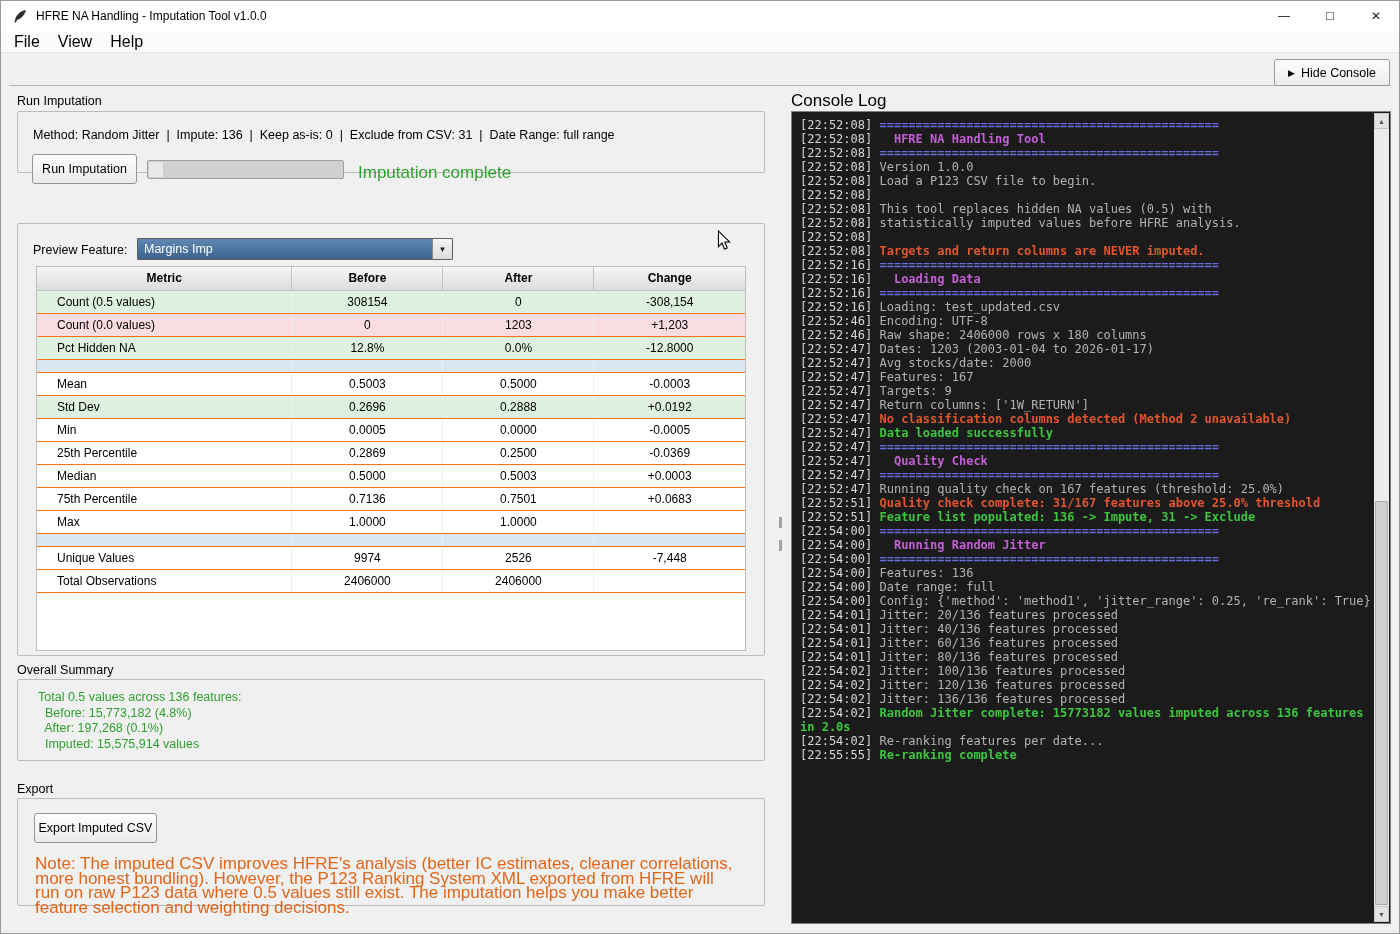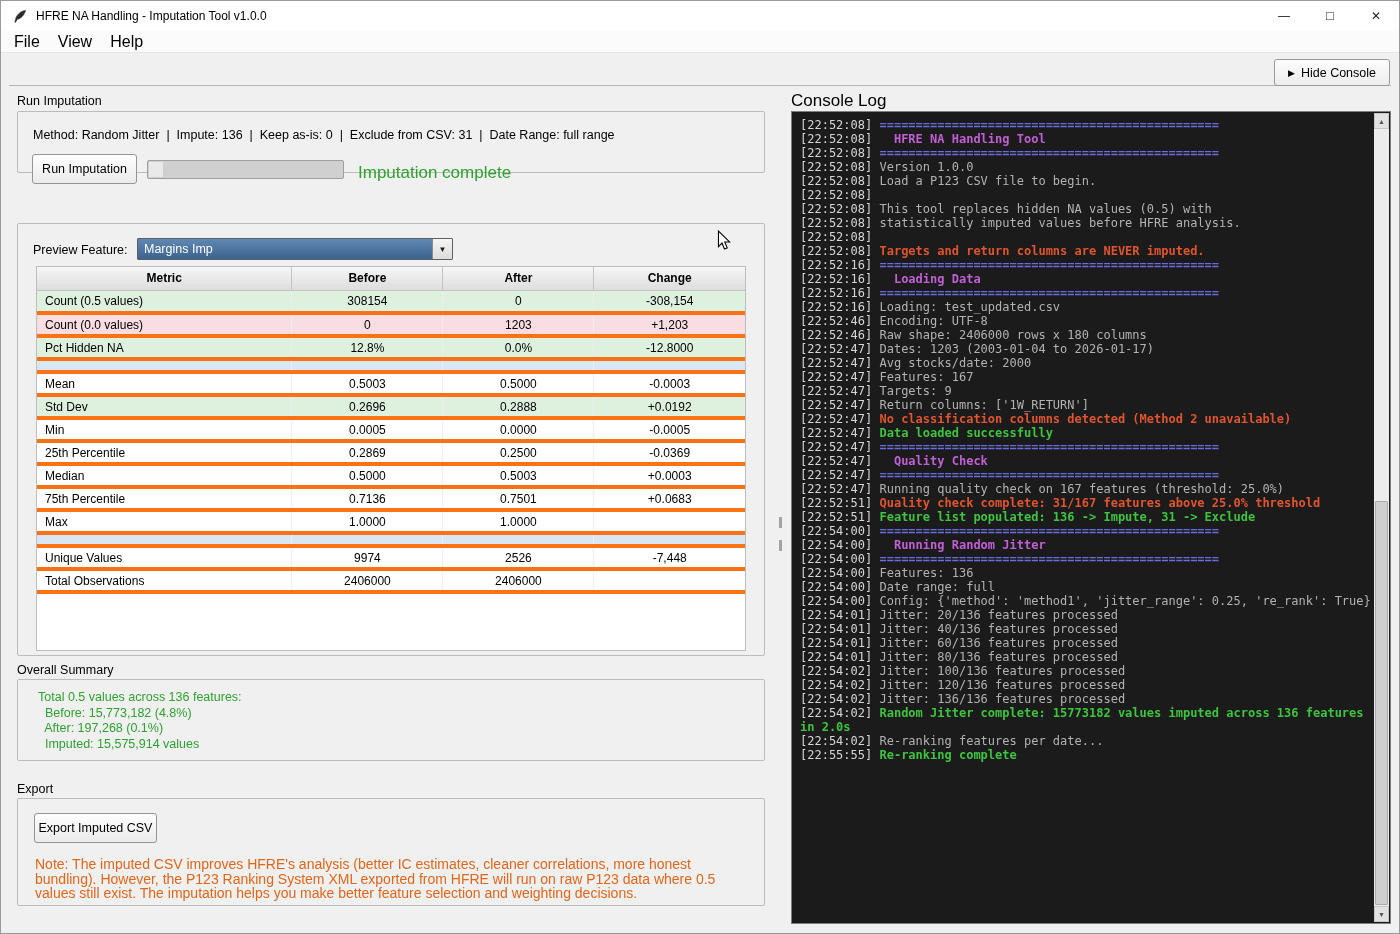--- a/index.html
+++ b/index.html
@@ -63,35 +63,35 @@
   .combo-arrow { width:20px; background:linear-gradient(#f5f5f5,#dcdcdc); border-left:1px solid #8a8a8a;
                  display:flex; align-items:center; justify-content:center; font-size:8px; color:#1a1a1a; }
 
   .table-wrap { position:absolute; left:18px; top:42px; width:710px; bottom:4px;
                 background:#ffffff; border:1px solid #bdbdbd; overflow:hidden; }
   .stats-table { width:100%; border-collapse:collapse; table-layout:fixed; font-size:12px; }
   .stats-table th { background:linear-gradient(#f6f6f6,#dddddd); border:1px solid #c3c3c3;
                     border-top:none; height:23px; font-weight:bold; text-align:center; }
   .stats-table th:first-child { border-left:none; width:36%; }
   .stats-table th:last-child { border-right:none; }
-  .stats-table td { border-bottom:4px solid #f97316; border-right:1px solid #eeeeee;
-                    height:23px; padding:0 8px; text-align:center;margin-left:12px; }
+  .stats-table td { border-bottom:1px solid #f97316; border-right:1px solid #eeeeee;
+                    height:23px; padding:0 20px; text-align:center;margin-left:12px; }
   .stats-table td:first-child { text-align:left; }
   .stats-table td:last-child { border-right:none; }
   tr.row-green td { background:var(--row-green,#def0de); }
   tr.row-red td   { background:var(--row-red,#f9dde3); }
   tr.row-blue td  { background:var(--row-blue,#d9e7f5); height:13px; }
 
   
   .summary-text { position:absolute; left:20px; top:10px; font-size:12.5px; line-height:15.5px;
                   color:var(--summary-green,#2fa12f); white-space:pre; }
 
   
   .export-btn { position:absolute; left:16px; top:14px; width:123px; height:30px; }
-  .export-note { position:absolute; left:17px; top:58px; width:700px; font-size:14px;
+  .export-note { position:absolute; left:17px; top:58px; width:700px; font-size:17px;
                  line-height:14.5px; color:var(--note-orange,#e0661a); }
 
   
   .console-title { position:absolute; left:790px; top:90px; font-size:17px; }
   .console { position:absolute; left:790px; top:110px; width:600px; height:813px;
              background:var(--console-bg,#1b1b1b); border:1px solid #7f7f7f; }
   .console-lines { position:absolute; left:0; top:0; right:16px; bottom:0; padding:6px 0 0 8px;
              font-family:"DejaVu Sans Mono", monospace; font-size:12px; line-height:14px;
              white-space:pre-wrap; word-break:break-word; overflow:hidden; }
   .cline { min-height:14px; }

